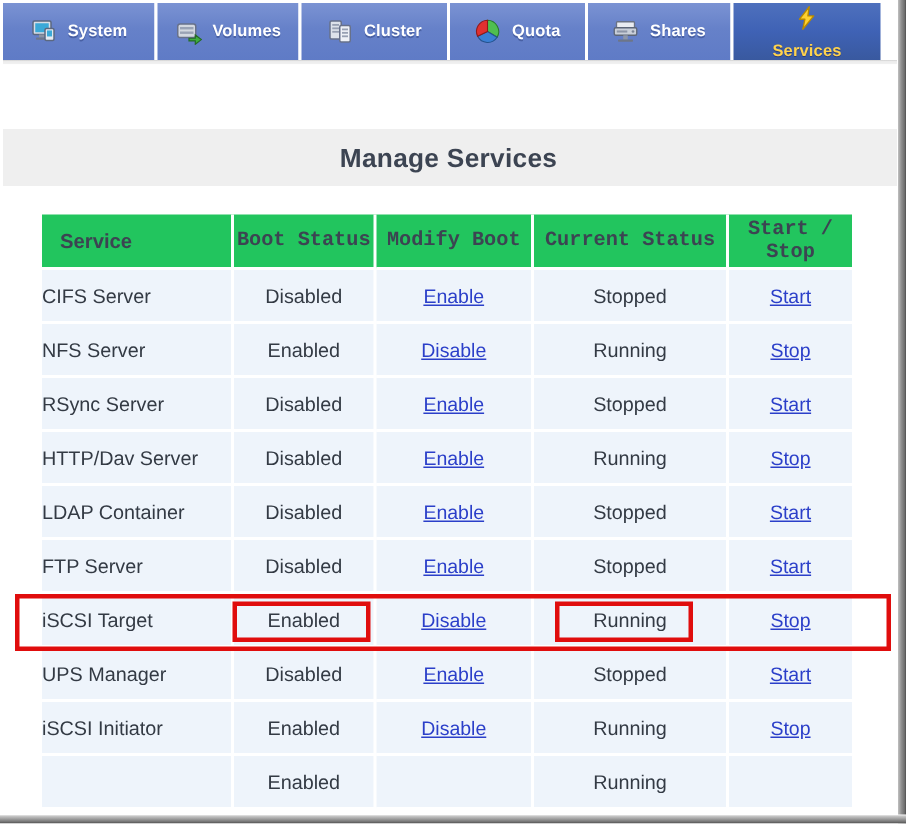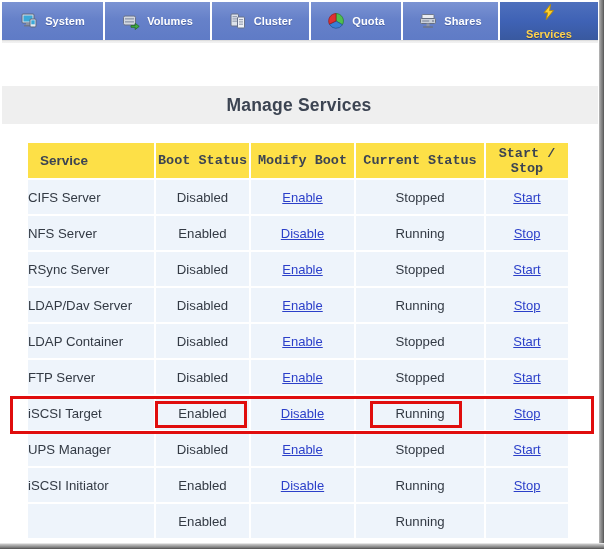--- a/index.html
+++ b/index.html
@@ -85,21 +85,21 @@
     background: #3f62b5;
     background: linear-gradient(to bottom, #4e70bd 0%, #3f62b5 50%, #39599f 100%);
     border-right: none;
     flex-direction: column;
   }
   .tab.active .tab-label {
     color: #ffd34d;
     text-shadow: 0 1px 0 rgba(30,40,90,0.6);
   }
   .tab-w-system   { width: 103px; }
-  .tab-w-volumes  { width: 107px; }
+  .tab-w-volumes  { width: 96px; }
   .tab-w-cluster  { width: 99px;  }
   .tab-w-quota    { width: 92px;  }
   .tab-w-shares   { width: 97px;  }
   .tab-w-services { width: 98px;  }
 
   .ticon { width: 18px; height: 18px; display: block; flex: 0 0 18px; }
 
   
   #tabstrip {
     position: absolute;
@@ -143,21 +143,21 @@
     position: relative;
     margin: 0 0 0 28px;
     width: 540px;
   }
   table.svc {
     border-collapse: collapse;
     width: 540px;
     table-layout: fixed;
   }
   table.svc th {
-    background: #fde047;
+    background: #22c55e;
     color: #3c4452;
     font-size: 13.5px;
     font-weight: bold;
     text-align: left;
     padding: 0 0 0 12px;
     height: 36px;
     border-right: 2px solid #ffffff;
     border-bottom: 2px solid #ffffff;
     box-sizing: border-box;
   }
@@ -341,21 +341,21 @@
               <td class="ctr"><a class="act">Stop</a></td>
             </tr>
             <tr>
               <td class="name">RSync Server</td>
               <td class="ctr st-disabled">Disabled</td>
               <td class="ctr"><a class="act">Enable</a></td>
               <td class="ctr st-stopped">Stopped</td>
               <td class="ctr"><a class="act">Start</a></td>
             </tr>
             <tr>
-              <td class="name">LDAP/Dav Server</td>
+              <td class="name">HTTP/Dav Server</td>
               <td class="ctr st-disabled">Disabled</td>
               <td class="ctr"><a class="act">Enable</a></td>
               <td class="ctr st-running">Running</td>
               <td class="ctr"><a class="act">Stop</a></td>
             </tr>
             <tr>
               <td class="name">LDAP Container</td>
               <td class="ctr st-disabled">Disabled</td>
               <td class="ctr"><a class="act">Enable</a></td>
               <td class="ctr st-stopped">Stopped</td>

